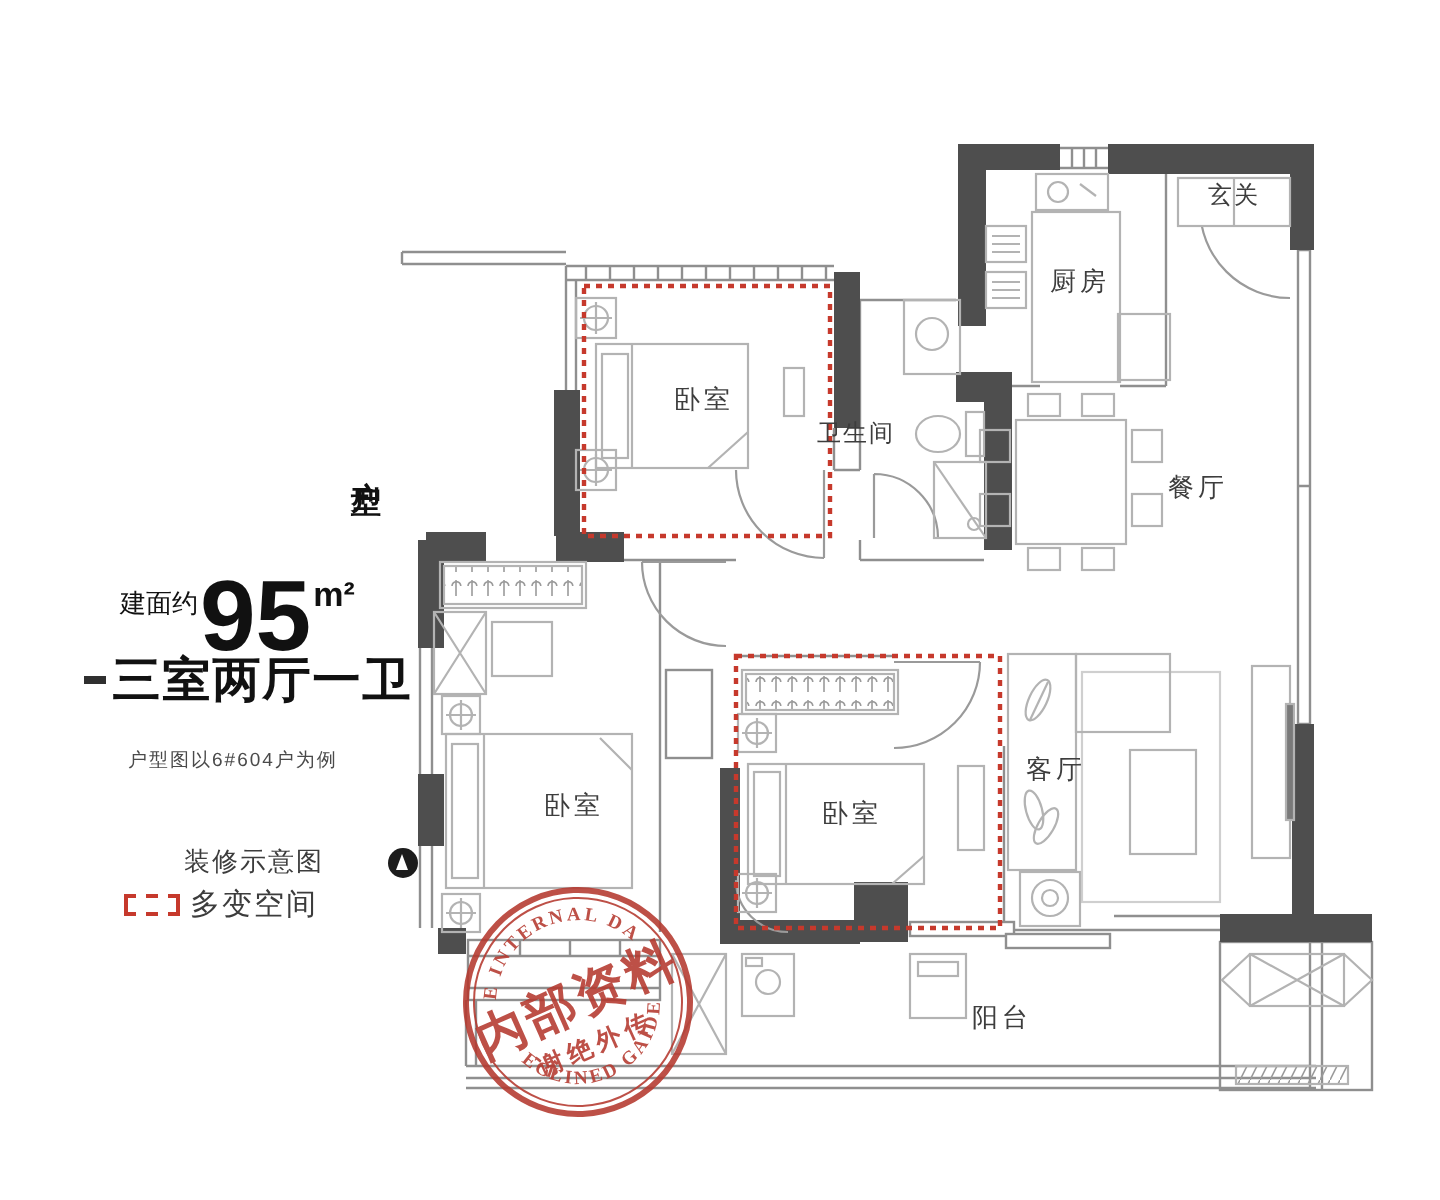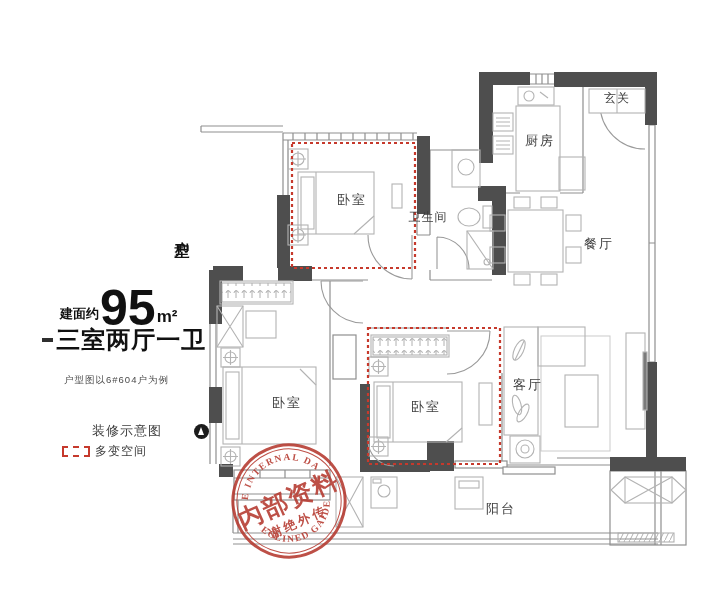--- a/index.html
+++ b/index.html
@@ -4,33 +4,33 @@
 <style>
   html,body{margin:0;padding:0;background:#ffffff;}
   .canvas{position:relative;width:720px;height:600px;background:#ffffff;overflow:hidden;
           font-family:"Liberation Sans",sans-serif;color:#222;}
   
   .unit-code{position:absolute;left:46px;top:178px;font-family:"Liberation Serif",serif;
              font-weight:bold;font-size:98px;line-height:1;color:#111;letter-spacing:-3px;}
   .unit-type{position:absolute;left:172px;top:228px;writing-mode:vertical-rl;text-orientation:upright;
              font-size:15px;font-weight:bold;color:#111;letter-spacing:3px;}
   .area-row{position:absolute;left:60px;top:288px;display:flex;align-items:flex-end;}
-  .area-prefix{font-size:13px;font-weight:bold;color:#111;margin-bottom:6px;}
+  .area-prefix{font-size:13px;font-weight:normal;color:#111;margin-bottom:18px;}
   .area-value{font-size:50px;font-weight:bold;line-height:0.82;color:#111;margin:0 1px;}
-  .area-unit{font-size:17px;font-weight:bold;color:#111;margin-bottom:2px;}
+  .area-unit{font-size:17px;font-weight:bold;color:#111;margin-bottom:21px;}
   .layout-row{position:absolute;left:42px;top:324px;display:flex;align-items:center;}
   .layout-badge{writing-mode:vertical-rl;text-orientation:upright;background:#2f2f2f;color:#fff;
                 font-size:8px;line-height:1.15;padding:2px 1px;margin-right:3px;}
   .layout-text{font-size:24px;font-weight:bold;color:#111;letter-spacing:1px;text-align:center;}
   .note{position:absolute;left:64px;top:374px;font-size:9.5px;color:#4a4a4a;letter-spacing:1px;}
   .legend-row1{position:absolute;left:92px;top:422px;display:flex;align-items:center;font-size:13px;color:#3c3c3c;letter-spacing:1px;gap:28px;}
   .compass{width:15px;height:15px;border-radius:50%;background:#1c1c1c;margin-left:4px;position:relative;}
   .compass::after{content:"";position:absolute;left:4px;top:3.5px;width:0;height:0;
                   border-left:3.5px solid transparent;border-right:3.5px solid transparent;border-bottom:8px solid #fff;}
-  .legend-row2{position:absolute;left:62px;top:443px;display:flex;align-items:center;font-size:12px;color:#3c3c3c;letter-spacing:1px;}
+  .legend-row2{position:absolute;left:62px;top:443px;display:flex;align-items:center;font-size:15px;color:#3c3c3c;letter-spacing:1px;}
   .dash-swatch{width:28px;height:11px;border:2px dashed #c6392c;margin-right:5px;box-sizing:border-box;}
   
   .room-label{position:absolute;transform:translate(-50%,-50%);font-size:13px;color:#3d3d3d;
               letter-spacing:2px;white-space:nowrap;}
   .room-label.sm{font-size:12px;letter-spacing:1px;}
   svg{position:absolute;left:0;top:0;}
   .stamp-svg{position:absolute;left:219px;top:431px;}
 </style>
 </head>
 <body>

